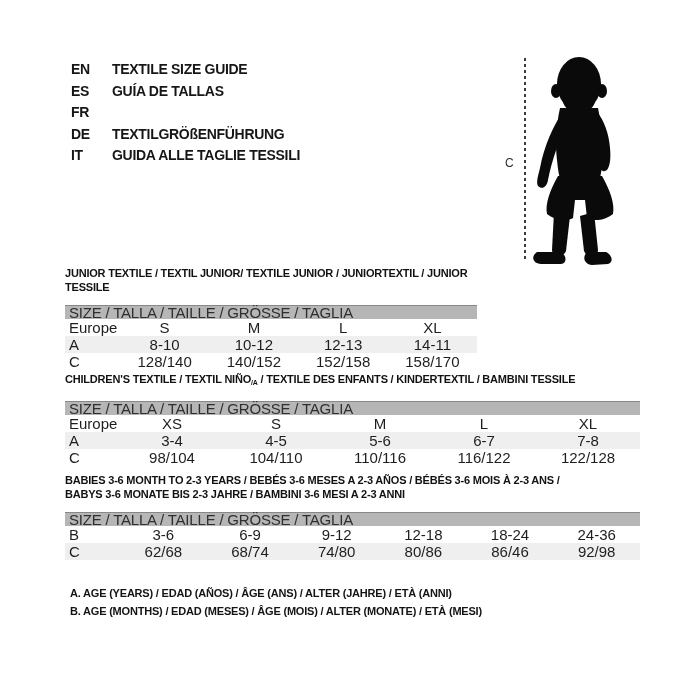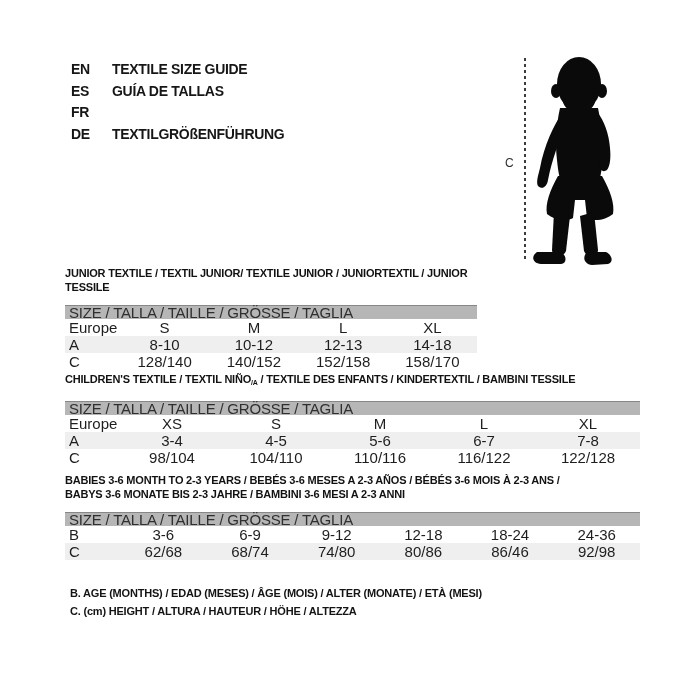--- a/index.html
+++ b/index.html
@@ -61,20 +61,24 @@
       <span class="lang-code">ES</span>
       <span class="lang-label">GUÍA DE TALLAS</span>
     </div>
     <div class="lang-row">
       <span class="lang-code">FR</span>
     </div>
     <div class="lang-row">
       <span class="lang-code">DE</span>
       <span class="lang-label">TEXTILGRÖßENFÜHRUNG</span>
     </div>
+    <div class="lang-row">
+      <span class="lang-code">IT</span>
+      <span class="lang-label">GUIDA ALLE TAGLIE TESSILI</span>
+    </div>
   </div>
 
   <div class="dashed-line"></div>
   <div class="figure-label">C</div>
 
   <svg class="baby-svg" width="92" height="212" viewBox="0 0 92 212" fill="#0a0a0a" xmlns="http://www.w3.org/2000/svg">
     <ellipse cx="50" cy="30" rx="22" ry="27"></ellipse>
     <ellipse cx="27" cy="37" rx="5" ry="7"></ellipse>
     <ellipse cx="73" cy="37" rx="5" ry="7"></ellipse>
     <ellipse cx="50" cy="46" rx="16" ry="13"></ellipse>
@@ -98,21 +102,21 @@
         <span class="tcell">S</span>
         <span class="tcell">M</span>
         <span class="tcell">L</span>
         <span class="tcell">XL</span>
       </div>
       <div class="trow shaded">
         <span class="tlabel">A</span>
         <span class="tcell">8-10</span>
         <span class="tcell">10-12</span>
         <span class="tcell">12-13</span>
-        <span class="tcell">14-18</span>
+        <span class="tcell">14-11</span>
       </div>
       <div class="trow">
         <span class="tlabel">C</span>
         <span class="tcell">128/140</span>
         <span class="tcell">140/152</span>
         <span class="tcell">152/158</span>
         <span class="tcell">158/170</span>
       </div>
     </section>
   <section class="size-table t2">
@@ -165,17 +169,17 @@
         <span class="tcell">62/68</span>
         <span class="tcell">68/74</span>
         <span class="tcell">74/80</span>
         <span class="tcell">80/86</span>
         <span class="tcell">86/46</span>
         <span class="tcell">92/98</span>
       </div>
     </section>
 
   <div class="footnotes">
+    <div class="footnote">A. AGE (YEARS) / EDAD (AÑOS) / ÂGE (ANS) / ALTER (JAHRE) / ETÀ (ANNI)</div>
     <div class="footnote">B. AGE (MONTHS) / EDAD (MESES) / ÂGE (MOIS) / ALTER (MONATE) / ETÀ (MESI)</div>
-    <div class="footnote">C. (cm) HEIGHT / ALTURA / HAUTEUR / HÖHE / ALTEZZA</div>
   </div>
 
 </div>
 
 </body></html>

